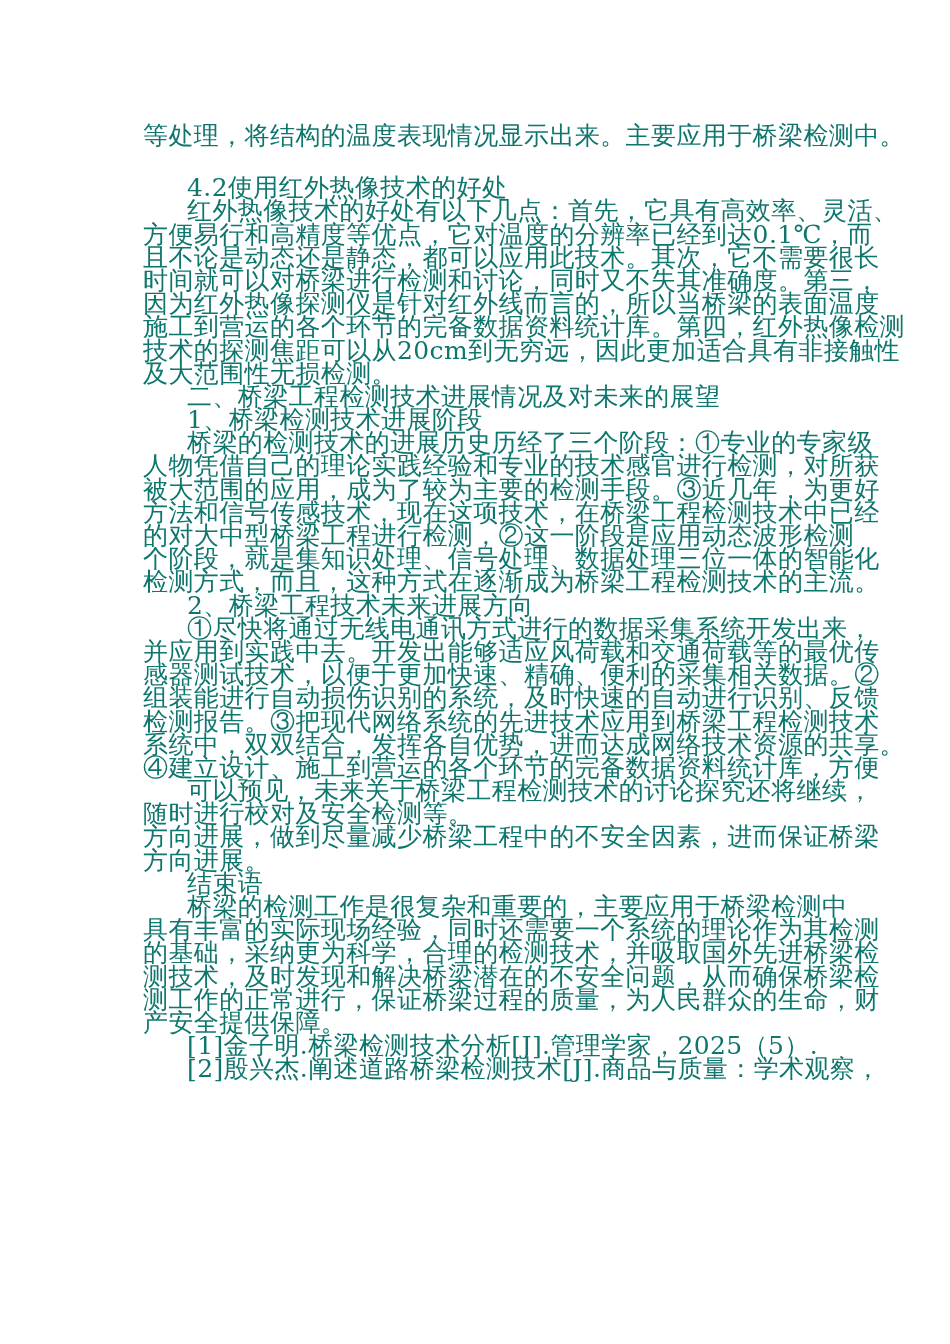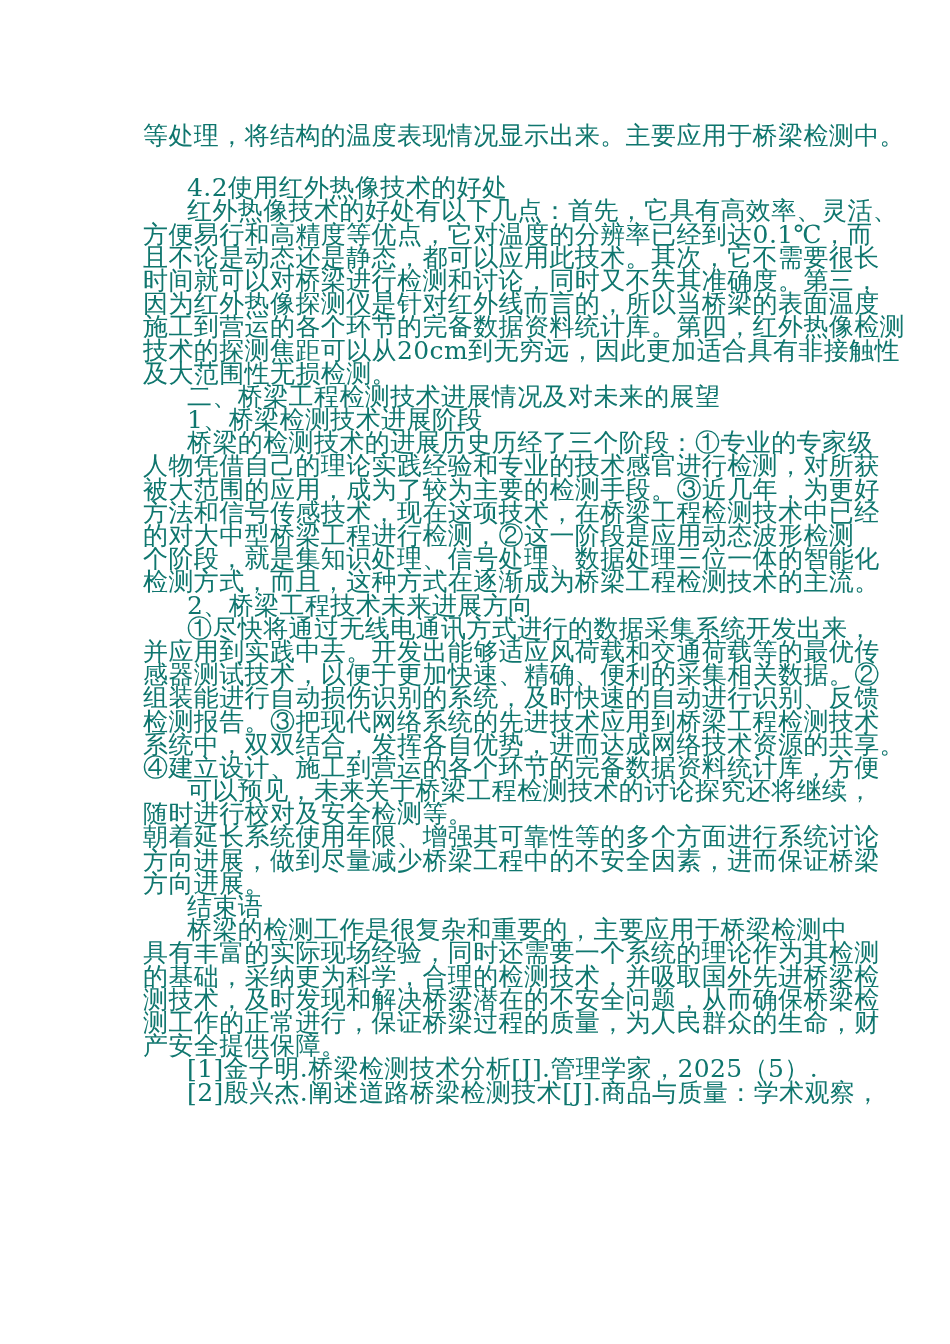--- a/index.html
+++ b/index.html
@@ -70,21 +70,20 @@
   <span class="line indent">①尽快将通过无线电通讯方式进行的数据采集系统开发出来，</span>
   <span class="line">并应用到实践中去。开发出能够适应风荷载和交通荷载等的最优传</span>
   <span class="line">感器测试技术，以便于更加快速、精确、便利的采集相关数据。②</span>
   <span class="line">组装能进行自动损伤识别的系统，及时快速的自动进行识别、反馈</span>
   <span class="line">检测报告。③把现代网络系统的先进技术应用到桥梁工程检测技术</span>
   <span class="line">系统中，双双结合，发挥各自优势，进而达成网络技术资源的共享。</span>
   <span class="line">④建立设计、施工到营运的各个环节的完备数据资料统计库，方便</span>
   <span class="line indent">可以预见，未来关于桥梁工程检测技术的讨论探究还将继续，</span>
 
   <span class="line">随时进行校对及安全检测等。</span>
-  <span class="line">朝着延长系统使用年限、增强其可靠性等的多个方面进行系统讨论</span>
   <span class="line">方向进展，做到尽量减少桥梁工程中的不安全因素，进而保证桥梁</span>
   <span class="line">方向进展。</span>
 
   <span class="line indent">结束语</span>
   <span class="line indent">桥梁的检测工作是很复杂和重要的，主要应用于桥梁检测中</span>
   <span class="line">具有丰富的实际现场经验，同时还需要一个系统的理论作为其检测</span>
   <span class="line">的基础，采纳更为科学，合理的检测技术，并吸取国外先进桥梁检</span>
   <span class="line">测技术，及时发现和解决桥梁潜在的不安全问题，从而确保桥梁检</span>
   <span class="line">测工作的正常进行，保证桥梁过程的质量，为人民群众的生命，财</span>
   <span class="line">产安全提供保障。</span>

